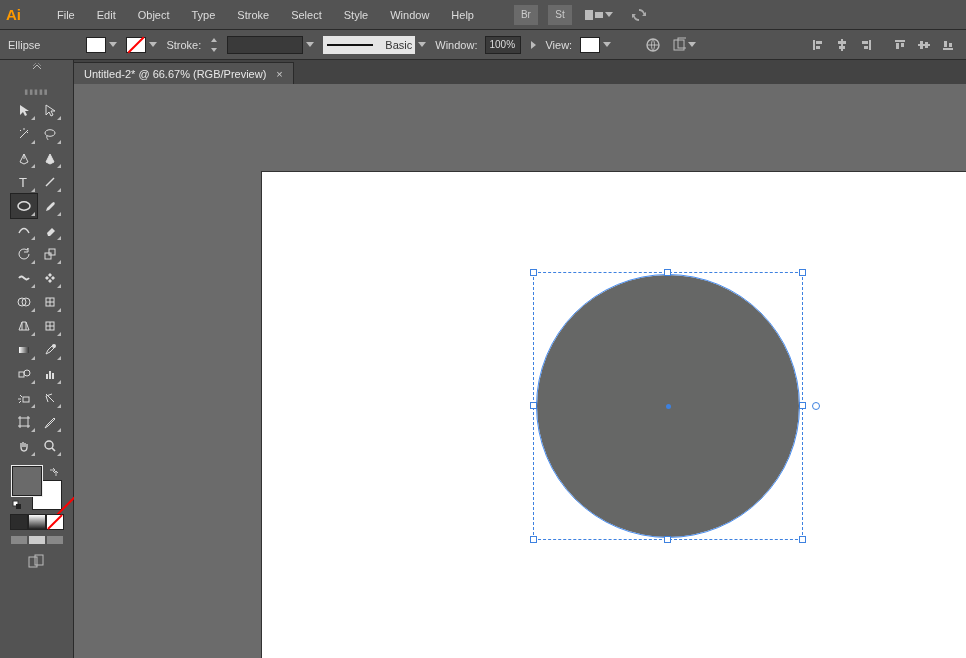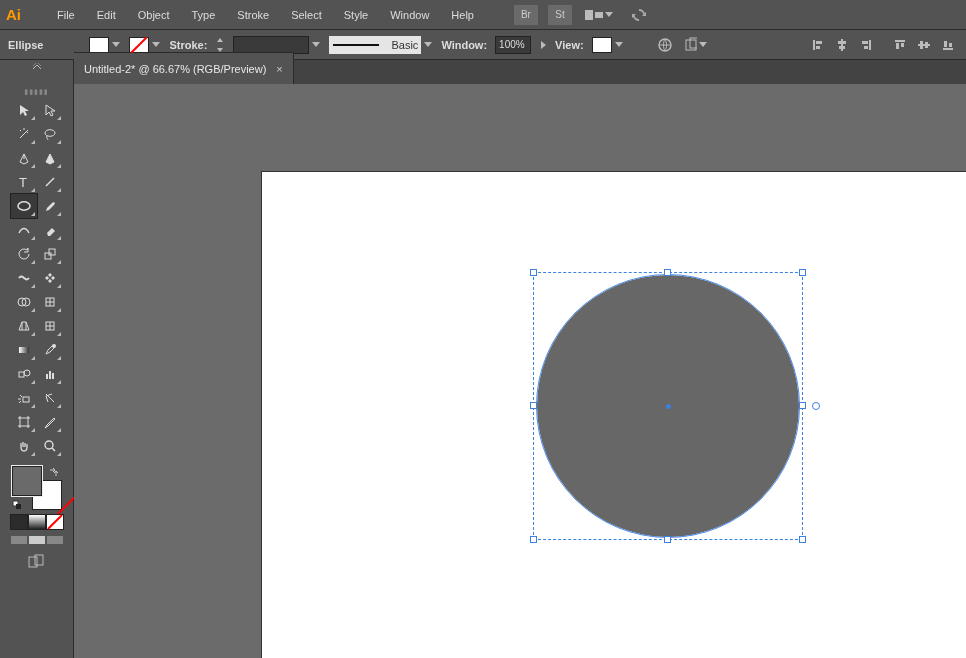--- a/index.html
+++ b/index.html
@@ -10,21 +10,21 @@
 .ai-logo { font-weight: bold; font-size:15px; color:#ff9a00; width:22px; }
 .menu-item { padding:4px 9px; color:#ddd; cursor:default; }
 .menu-sep { width:12px;}
 .hdr-btn { width:24px; height:20px; background:#6a6a6a; margin:0 3px; display:flex;align-items:center;justify-content:center;font-size:10px;color:#ccc;}
 .hdr-arrange{ display:flex; gap:2px; align-items:center; margin-left:6px;}
 .arr-box{width:8px;height:10px;background:#bbb;}
 .sync-ico svg{display:block}
 
 
 #controlbar{height:30px;background:#535353;border-bottom:1px solid #2a2a2a;display:flex;align-items:center;padding:0 8px;gap:8px;}
-.cb-label{color:#ddd;font-weight:bold;}
+.cb-label{color:#ddd;}
 .swatch{width:20px;height:16px;border:1px solid #222;}
 .dd-caret{width:9px;height:5px;position:relative;}
 .dd-caret::after{content:"";position:absolute;top:0;left:0;border-left:4px solid transparent;border-right:4px solid transparent;border-top:5px solid #bbb;}
 .swatch-group{display:flex;align-items:center;gap:3px;}
 .num-field{width:36px;height:18px;background:#3a3a3a;border:1px solid #222;color:#ddd;padding:0 3px;font-size:10px;line-height:16px;}
 .wide-field{width:76px;height:18px;background:#3a3a3a;border:1px solid #222;}
 .brush-prev{width:92px;height:18px;background:#e5e5e5;display:flex;align-items:center;justify-content:flex-end;color:#333;padding:0 3px;gap:3px;position:relative;}
 .brush-prev .line{position:absolute;left:4px;top:8px;width:46px;height:2px;background:#111;}
 .align-set{display:flex;gap:4px; margin-left:auto;}
 .align-btn{width:20px;height:18px;display:flex;align-items:center;justify-content:center;}
@@ -33,21 +33,21 @@
 .stroke-spin svg,.shape-dd svg, .globe-ico svg, .xform-ico svg{display:block}
 .opi-spin{display:flex;align-items:center;gap:1px;}
 .opi-spin .arrow{width:8px;height:8px;display:flex;align-items:center;justify-content:center;}
 .opi-spin .arrow::after{content:"";border-top:4px solid transparent;border-bottom:4px solid transparent;border-left:5px solid #bbb;}
 
 
 #tabstrip{height:24px;background:#434343;display:flex;align-items:flex-end;}
 .toolpanel-header{width:74px;height:24px;background:#535353;display:flex;align-items:flex-start;justify-content:center;padding-top:3px;border-right:1px solid #2a2a2a;}
 .toolpanel-header svg{display:block}
 .tabgap{width:0px;}
-.doc-tab{height:32px;background:#535353;display:flex;align-items:center;padding:0 10px;gap:10px;border-top:1px solid #2a2a2a;border-right:1px solid #2a2a2a;color:#e8e8e8;font-size:11px;}
+.doc-tab{height:22px;background:#535353;display:flex;align-items:center;padding:0 10px;gap:10px;border-top:1px solid #2a2a2a;border-right:1px solid #2a2a2a;color:#e8e8e8;font-size:11px;}
 .doc-close{font-size:11px;color:#ccc;}
 
 
 #workspace{display:flex;height:calc(658px - 30px - 30px - 24px);}
 
 
 #toolpanel{width:74px;background:#535353;border-right:1px solid #2a2a2a;display:flex;flex-direction:column;align-items:center;padding-top:4px;}
 .tool-row{display:flex;gap:0;}
 .tool{width:26px;height:24px;display:flex;align-items:center;justify-content:center;position:relative;}
 .tool svg{display:block}

